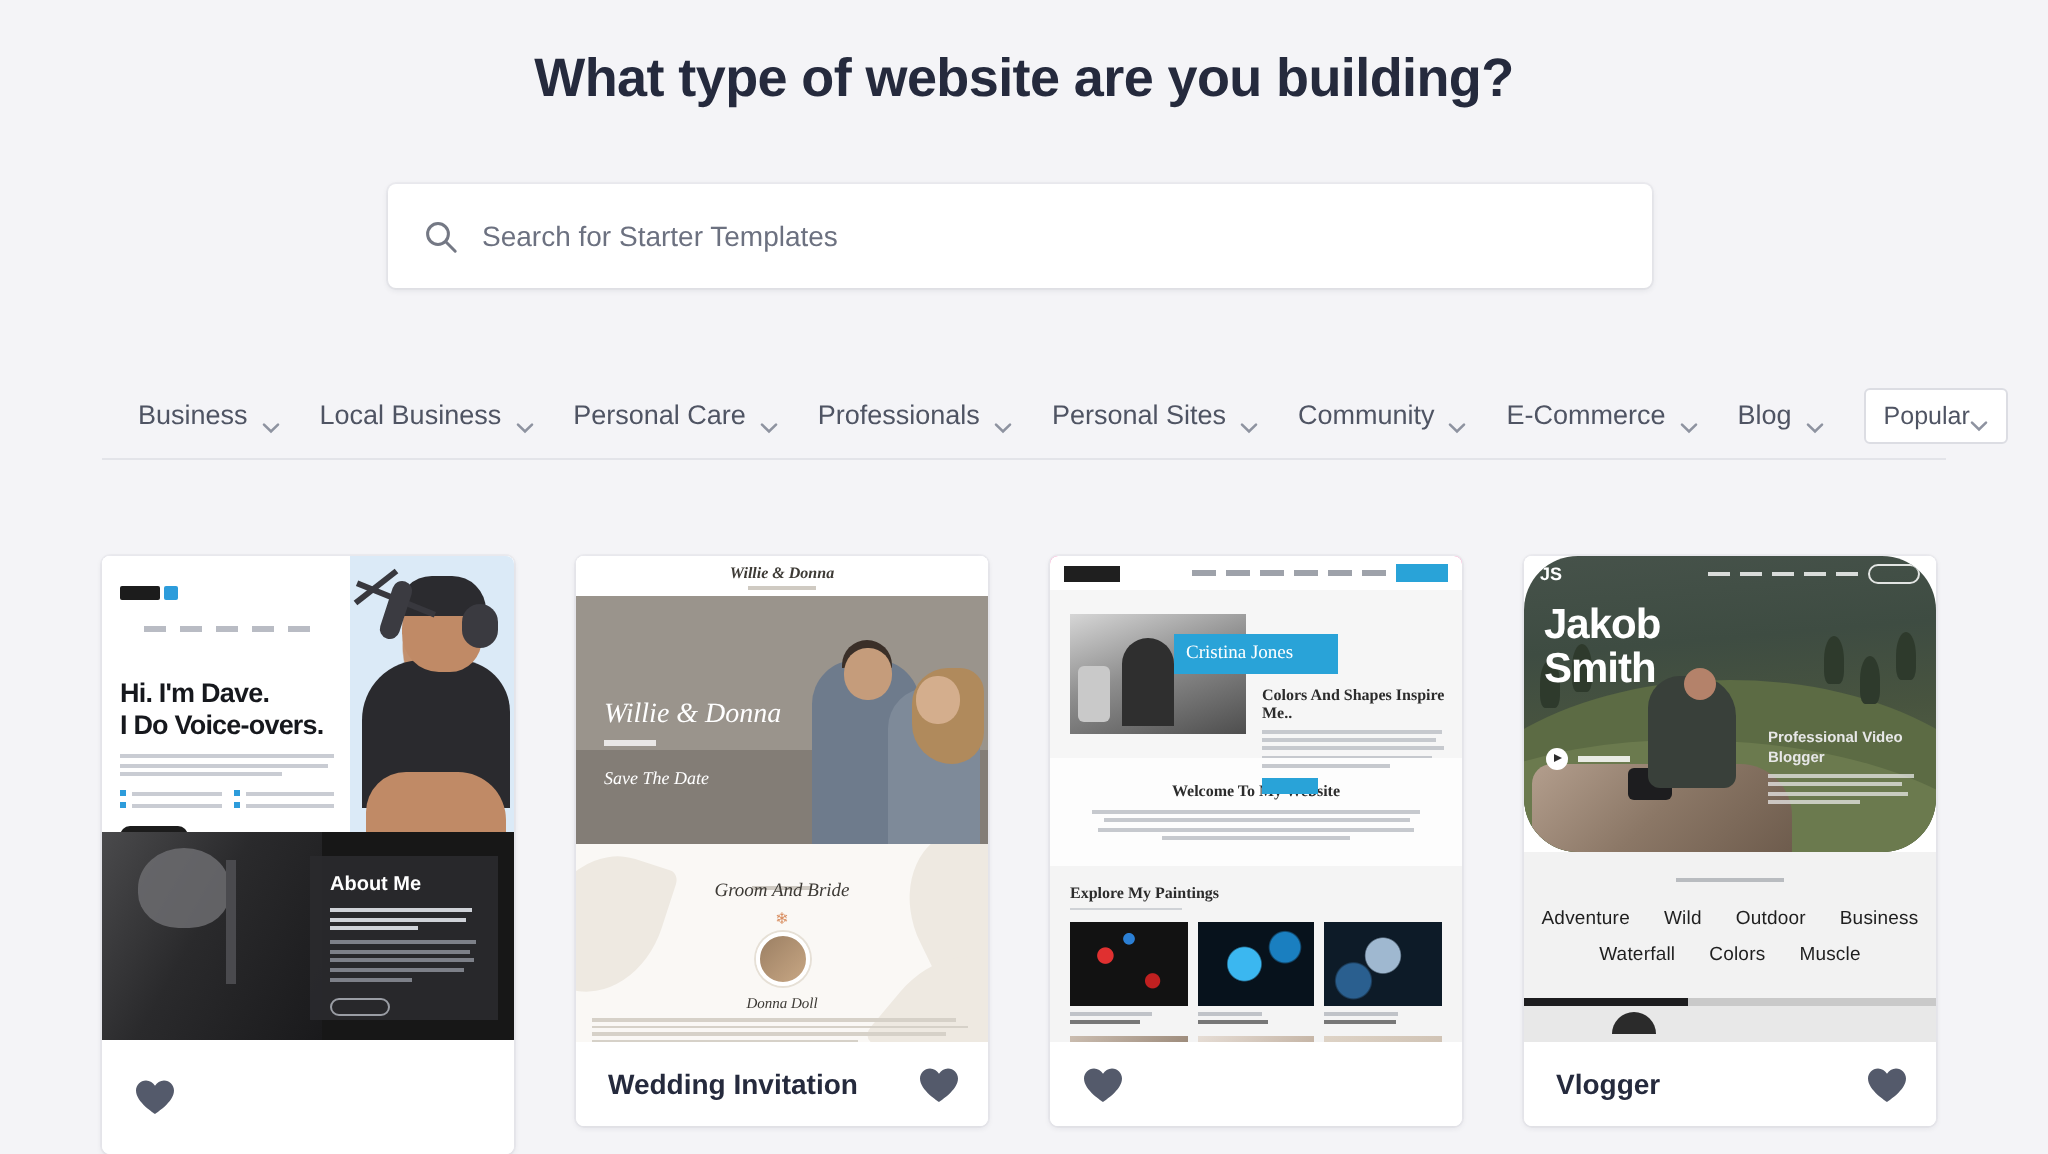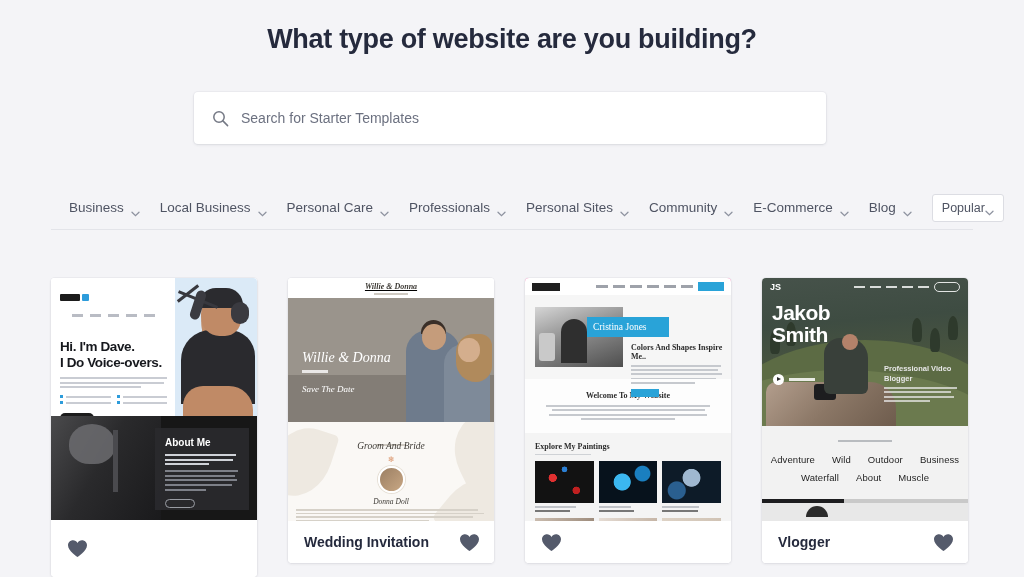--- a/index.html
+++ b/index.html
@@ -59,21 +59,21 @@
 
   
   .grid { position: absolute; top: 278px; left: 51px; width: 922px; height: 299px; }
   .card {
     position: absolute; top: 0; width: 206px;
     background: #fff; border-radius: 4px;
     box-shadow: 0 1px 3px rgba(30,35,60,0.09), 0 0 0 1px rgba(30,35,60,0.03);
     overflow: hidden;
   }
   .card.c0 { left: 0;   height: 299px; }
-  .card.c1 { left: 237px; height: 285px; text-decoration: underline; }
+  .card.c1 { left: 237px; height: 285px; }
   .card.c2 { left: 474px; height: 285px; }
   .card.c3 { left: 711px; height: 285px; }
 
   .thumb { position: relative; width: 100%; overflow: hidden; background: #fff; }
   .c0 .thumb { height: 242px; }
   .c1 .thumb, .c2 .thumb, .c3 .thumb { height: 243px; }
 
   .card-foot {
     position: absolute; left: 0; right: 0; bottom: 0;
     background: #fff; display: flex; align-items: center;
@@ -203,21 +203,21 @@
   .fa-cap i.p { background:#777; width: 60%;}
   .fa-row2 { display:flex; gap:5px; margin-top:4px;}
   .fa-t2 { flex:1; height: 26px;}
   .fa-t2.a { background: linear-gradient(135deg,#cbbdb0,#8d7a69);}
   .fa-t2.b { background: linear-gradient(135deg,#e6ddd5,#b9a694);}
   .fa-t2.c { background: linear-gradient(135deg,#ded3c6,#cbbdae);}
 
   
   .vl { width:100%; height:100%; background:#fff; position:relative;}
   .vl-hero { position:relative; height: 148px; overflow:hidden;
-    background: linear-gradient(175deg,#46524a 0%, #3e4c42 30%, #48543f 55%, #5d6a4a 100%);}
+    background: linear-gradient(175deg,#46524a 0%, #3e4c42 30%, #48543f 55%, #5d6a4a 100%); border-radius: 27px;}
   .vl-hill { position:absolute; left:-20%; top: 42%; width: 140%; height: 110%; background:#5c6b44; border-radius: 50% 50% 0 0;}
   .vl-hill2{ position:absolute; left:-30%; top: 62%; width: 150%; height: 90%; background:#6b7a4e; border-radius: 46% 54% 0 0;}
   .vl-tree { position:absolute; width: 10px; height: 24px; background:#2e3a2c; border-radius: 50% 50% 26% 26%;}
   .vl-nav { position:absolute; left:0; right:0; top:0; height: 18px; display:flex; align-items:center; padding: 0 8px; gap: 5px; z-index: 3;}
   .vl-logo { color:#fff; font-size: 9px; font-weight: bold;}
   .vl-links { margin-left:auto; display:flex; gap: 5px; align-items:center;}
   .vl-links i { display:block; width:11px; height:2.5px; background:rgba(255,255,255,.8);}
   .vl-pill { width: 26px; height: 10px; border:1px solid rgba(255,255,255,.85); border-radius:6px;}
   .vl-name { position:absolute; left: 10px; top: 24px; z-index:3;
     font-size: 21px; line-height: 22px; font-weight: bold; color:#fff; letter-spacing:-0.5px;}
@@ -571,21 +571,21 @@
           <div class="vl-tags">
             <span class="hdr"></span>
             <div class="vl-tagrow">
               <span class="vl-tag">Adventure</span>
               <span class="vl-tag">Wild</span>
               <span class="vl-tag">Outdoor</span>
               <span class="vl-tag">Business</span>
             </div>
             <div class="vl-tagrow">
               <span class="vl-tag">Waterfall</span>
-              <span class="vl-tag">About</span>
+              <span class="vl-tag">Colors</span>
               <span class="vl-tag">Muscle</span>
             </div>
           </div>
           <div class="vl-prog">
               <span class="on"></span>
               <span class="off"></span>
             </div>
           <div class="vl-next"></div>
         </div>
       </div>

